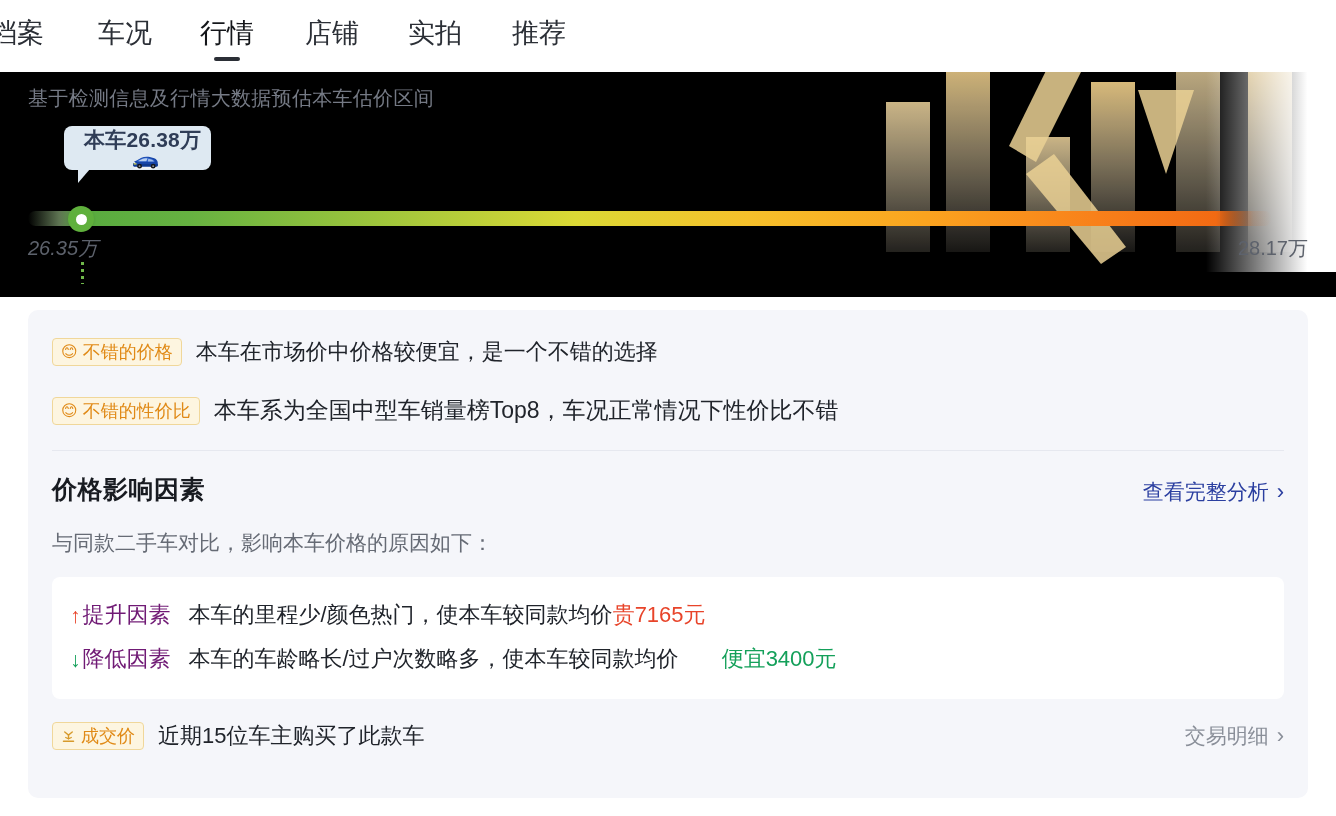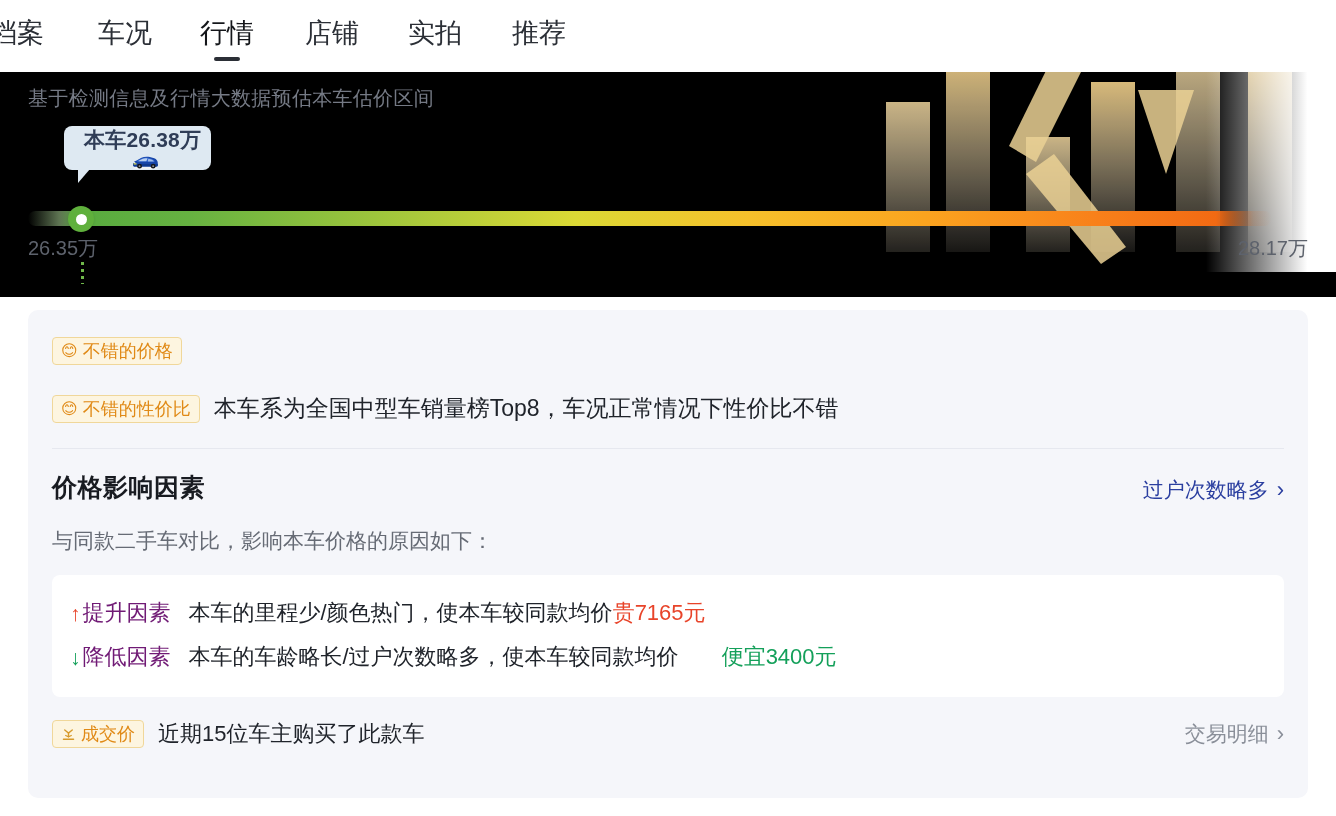--- a/index.html
+++ b/index.html
@@ -117,21 +117,21 @@
     background: #5fb03c;
     display: flex; align-items: center; justify-content: center;
     box-shadow: 0 1px 3px rgba(0,0,0,.10);
   }
   .bar-knob i {
     width: 11px; height: 11px; border-radius: 50%;
     background: #ffffff; display:block;
   }
   .bar-label-left {
     position: absolute; left: 28px; top: 163px;
-    font-size: 20px; color: #5d626c;
+    font-size: 20px; color: #5d626c; font-style: italic;
   }
   .bar-label-right {
     position: absolute; right: 28px; top: 163px;
     font-size: 20px; color: #5d626c;
   }
 
   
   .card {
     position: absolute; left: 28px; top: 310px;
     width: 1280px; height: 488px;
@@ -302,36 +302,37 @@
   <div class="bar-label-right">28.17万</div>
 </div>
 
 <div class="card">
 
   <div class="tagline row1">
     <span class="chip">
       <span class="emoji">😊</span>
       <span>不错的价格</span>
     </span>
+    <span class="desc">本车在市场价中价格较便宜，是一个不错的选择</span>
   </div>
 
   <div class="tagline row2">
     <span class="chip">
       <span class="emoji">😊</span>
       <span>不错的性价比</span>
     </span>
     <span class="desc">本车系为全国中型车销量榜Top8，车况正常情况下性价比不错</span>
   </div>
 
   <div class="divider"></div>
 
   <div class="section-head">
     <span class="section-title">价格影响因素</span>
     <span class="section-link">
-      <span>过户次数略多</span>
+      <span>查看完整分析</span>
       <span class="chev">›</span>
     </span>
   </div>
 
   <div class="section-sub">与同款二手车对比，影响本车价格的原因如下：</div>
 
   <div class="factors">
     <div class="factor-row">
       <span class="factor-arrow arrow-up">↑</span>
       <span class="factor-name">提升因素</span>

